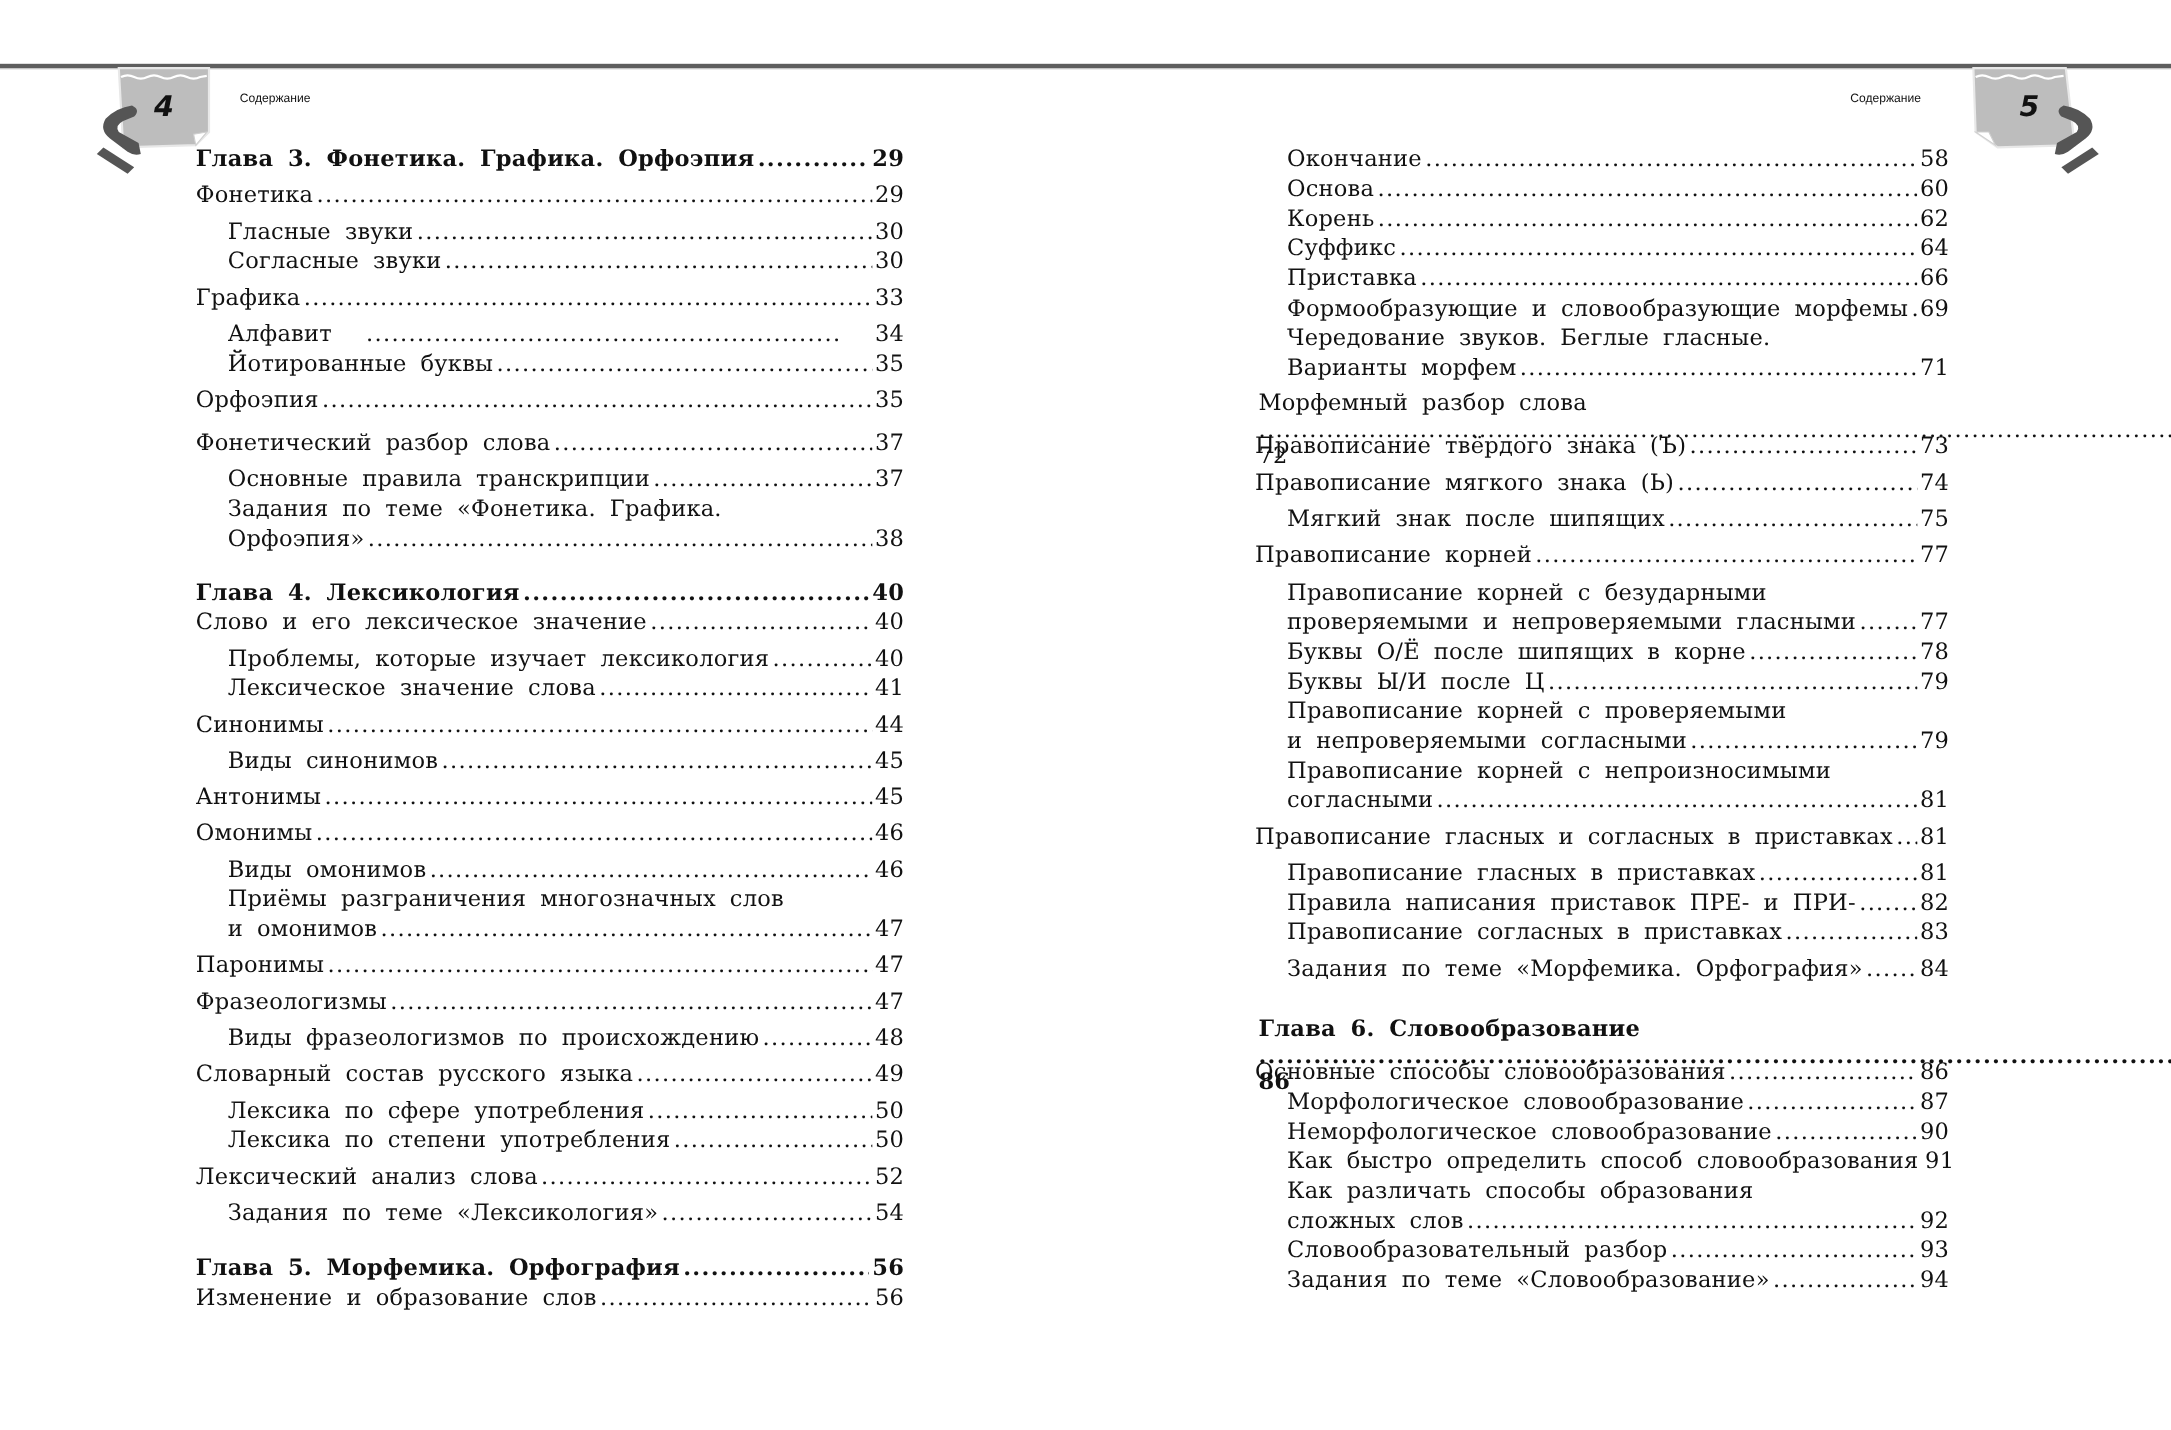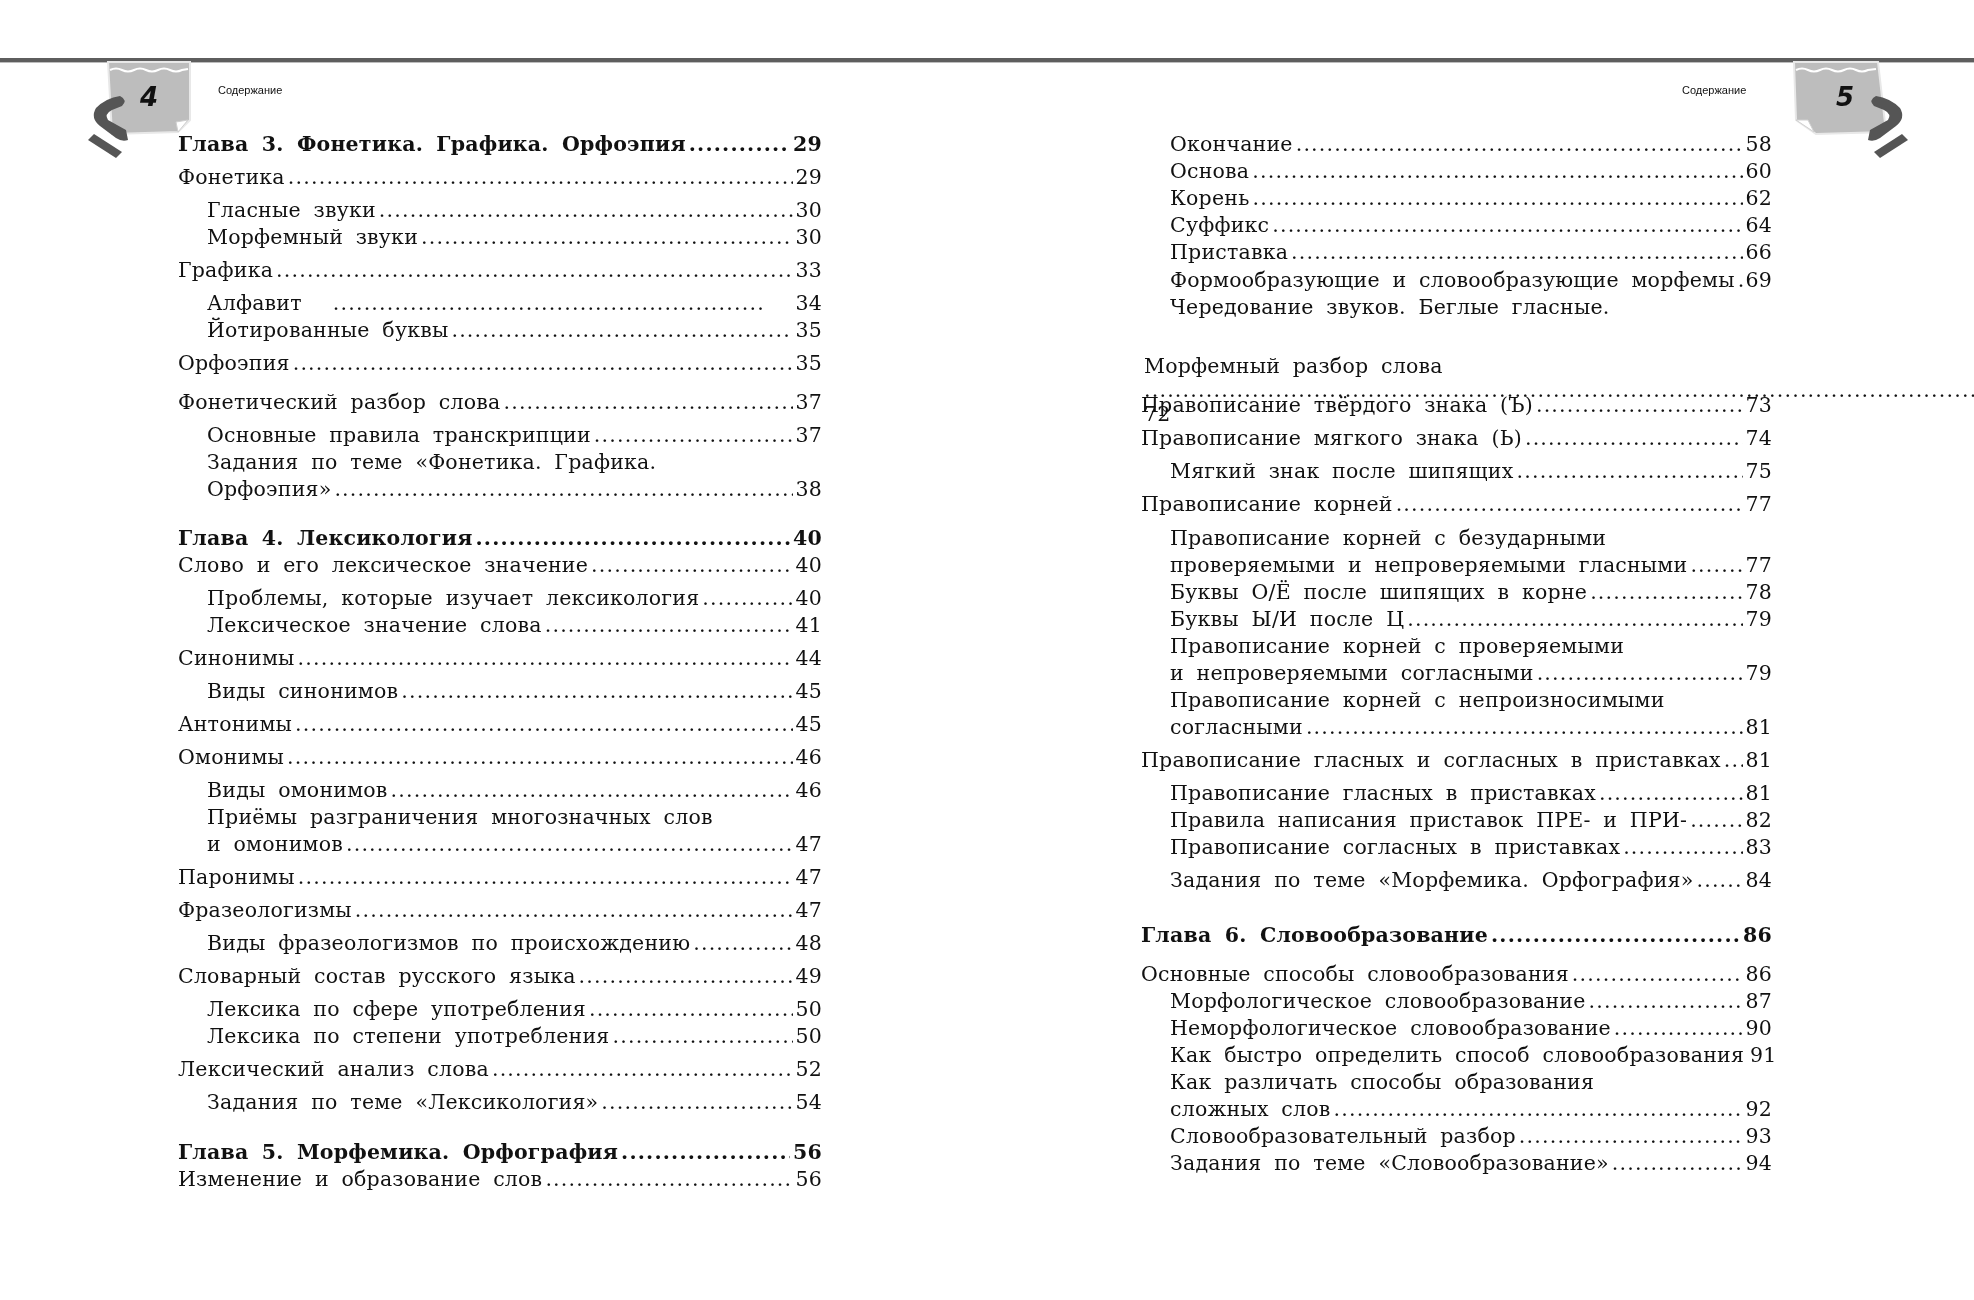--- a/index.html
+++ b/index.html
@@ -63,21 +63,21 @@
       <span class="label">Фонетика</span>
       <span class="leader"></span>
       <span class="pagenum">29</span>
     </div>
   <div class="toc-line" style="left:207px; width:615px; top:198px;">
       <span class="label">Гласные звуки</span>
       <span class="leader"></span>
       <span class="pagenum">30</span>
     </div>
   <div class="toc-line" style="left:207px; width:615px; top:225px;">
-      <span class="label">Морфемный звуки</span>
+      <span class="label">Согласные звуки</span>
       <span class="leader"></span>
       <span class="pagenum">30</span>
     </div>
   <div class="toc-line" style="left:178px; width:644px; top:258px;">
       <span class="label">Графика</span>
       <span class="leader"></span>
       <span class="pagenum">33</span>
     </div>
   <div class="toc-line" style="left:207px; width:615px; top:291px;gap:28px;">
       <span class="label">Алфавит</span>
@@ -247,20 +247,25 @@
     </div>
   <div class="toc-line" style="left:183px; width:602px; top:268px;">
       <span class="label">Формообразующие и словообразующие морфемы</span>
       <span class="leader"></span>
       <span class="pagenum">69</span>
     </div>
   <div class="toc-line nolead" style="left:183px; width:602px; top:295px;">
       <span class="label">Чередование звуков. Беглые гласные.</span>
       <span class="leader"></span>
     </div>
+  <div class="toc-line" style="left:183px; width:602px; top:322px;">
+      <span class="label">Варианты морфем</span>
+      <span class="leader"></span>
+      <span class="pagenum">71</span>
+    </div>
   <div class="toc-line" style="left:154px; width:631px; top:354px;flex-direction:column;">
       <span class="label">Морфемный разбор слова</span>
       <span class="leader"></span>
       <span class="pagenum">72</span>
     </div>
   <div class="toc-line" style="left:154px; width:631px; top:393px;">
       <span class="label">Правописание твёрдого знака (Ъ)</span>
       <span class="leader"></span>
       <span class="pagenum">73</span>
     </div>
@@ -334,21 +339,21 @@
   <div class="toc-line" style="left:183px; width:602px; top:835px;">
       <span class="label">Правописание согласных в приставках</span>
       <span class="leader"></span>
       <span class="pagenum">83</span>
     </div>
   <div class="toc-line" style="left:183px; width:602px; top:868px;">
       <span class="label">Задания по теме «Морфемика. Орфография»</span>
       <span class="leader"></span>
       <span class="pagenum">84</span>
     </div>
-  <div class="toc-line bold" style="left:154px; width:631px; top:923px;">
+  <div class="toc-line bold" style="left:154px; width:631px; top:923px;flex-direction:column;">
       <span class="label">Глава 6. Словообразование</span>
       <span class="leader"></span>
       <span class="pagenum">86</span>
     </div>
   <div class="toc-line" style="left:154px; width:631px; top:962px;">
       <span class="label">Основные способы словообразования</span>
       <span class="leader"></span>
       <span class="pagenum">86</span>
     </div>
   <div class="toc-line" style="left:183px; width:602px; top:989px;">

